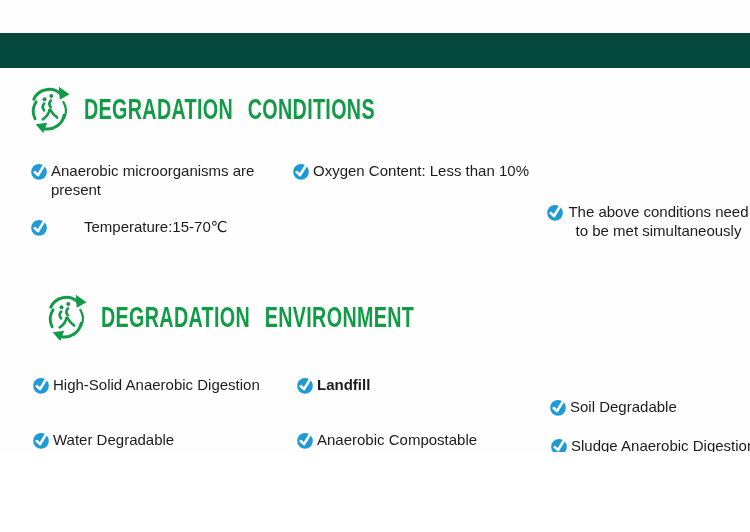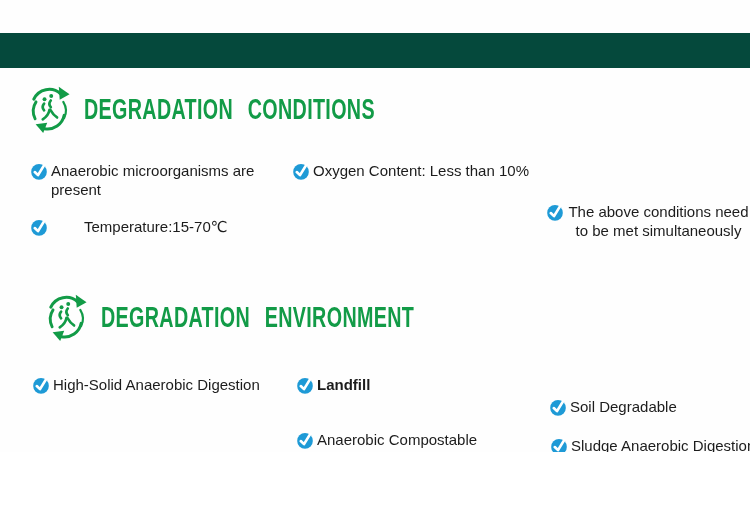--- a/index.html
+++ b/index.html
@@ -179,20 +179,29 @@
   </div>
   <div class="item" style="left:549px;top:375px;margin-top:22px;">
     <span class="check icon-slot">
   <svg viewBox="0 0 20 20" xmlns="http://www.w3.org/2000/svg">
     <circle cx="10" cy="11" r="8.7" fill="currentColor"></circle>
     <path d="M5.3 11.2 L8.9 14.6 L15.9 3.2" fill="none" stroke="#ffffff" stroke-width="3" stroke-linecap="round" stroke-linejoin="round"></path>
   </svg>
 </span>
     <span class="txt">Soil Degradable</span>
   </div>
+  <div class="item" style="left:32px;top:430px;">
+    <span class="check icon-slot">
+  <svg viewBox="0 0 20 20" xmlns="http://www.w3.org/2000/svg">
+    <circle cx="10" cy="11" r="8.7" fill="currentColor"></circle>
+    <path d="M5.3 11.2 L8.9 14.6 L15.9 3.2" fill="none" stroke="#ffffff" stroke-width="3" stroke-linecap="round" stroke-linejoin="round"></path>
+  </svg>
+</span>
+    <span class="txt">Water Degradable</span>
+  </div>
   <div class="item" style="left:296px;top:430px;">
     <span class="check icon-slot">
   <svg viewBox="0 0 20 20" xmlns="http://www.w3.org/2000/svg">
     <circle cx="10" cy="11" r="8.7" fill="currentColor"></circle>
     <path d="M5.3 11.2 L8.9 14.6 L15.9 3.2" fill="none" stroke="#ffffff" stroke-width="3" stroke-linecap="round" stroke-linejoin="round"></path>
   </svg>
 </span>
     <span class="txt">Anaerobic Compostable</span>
   </div>
   <div class="item" style="left:550px;top:436px;">

